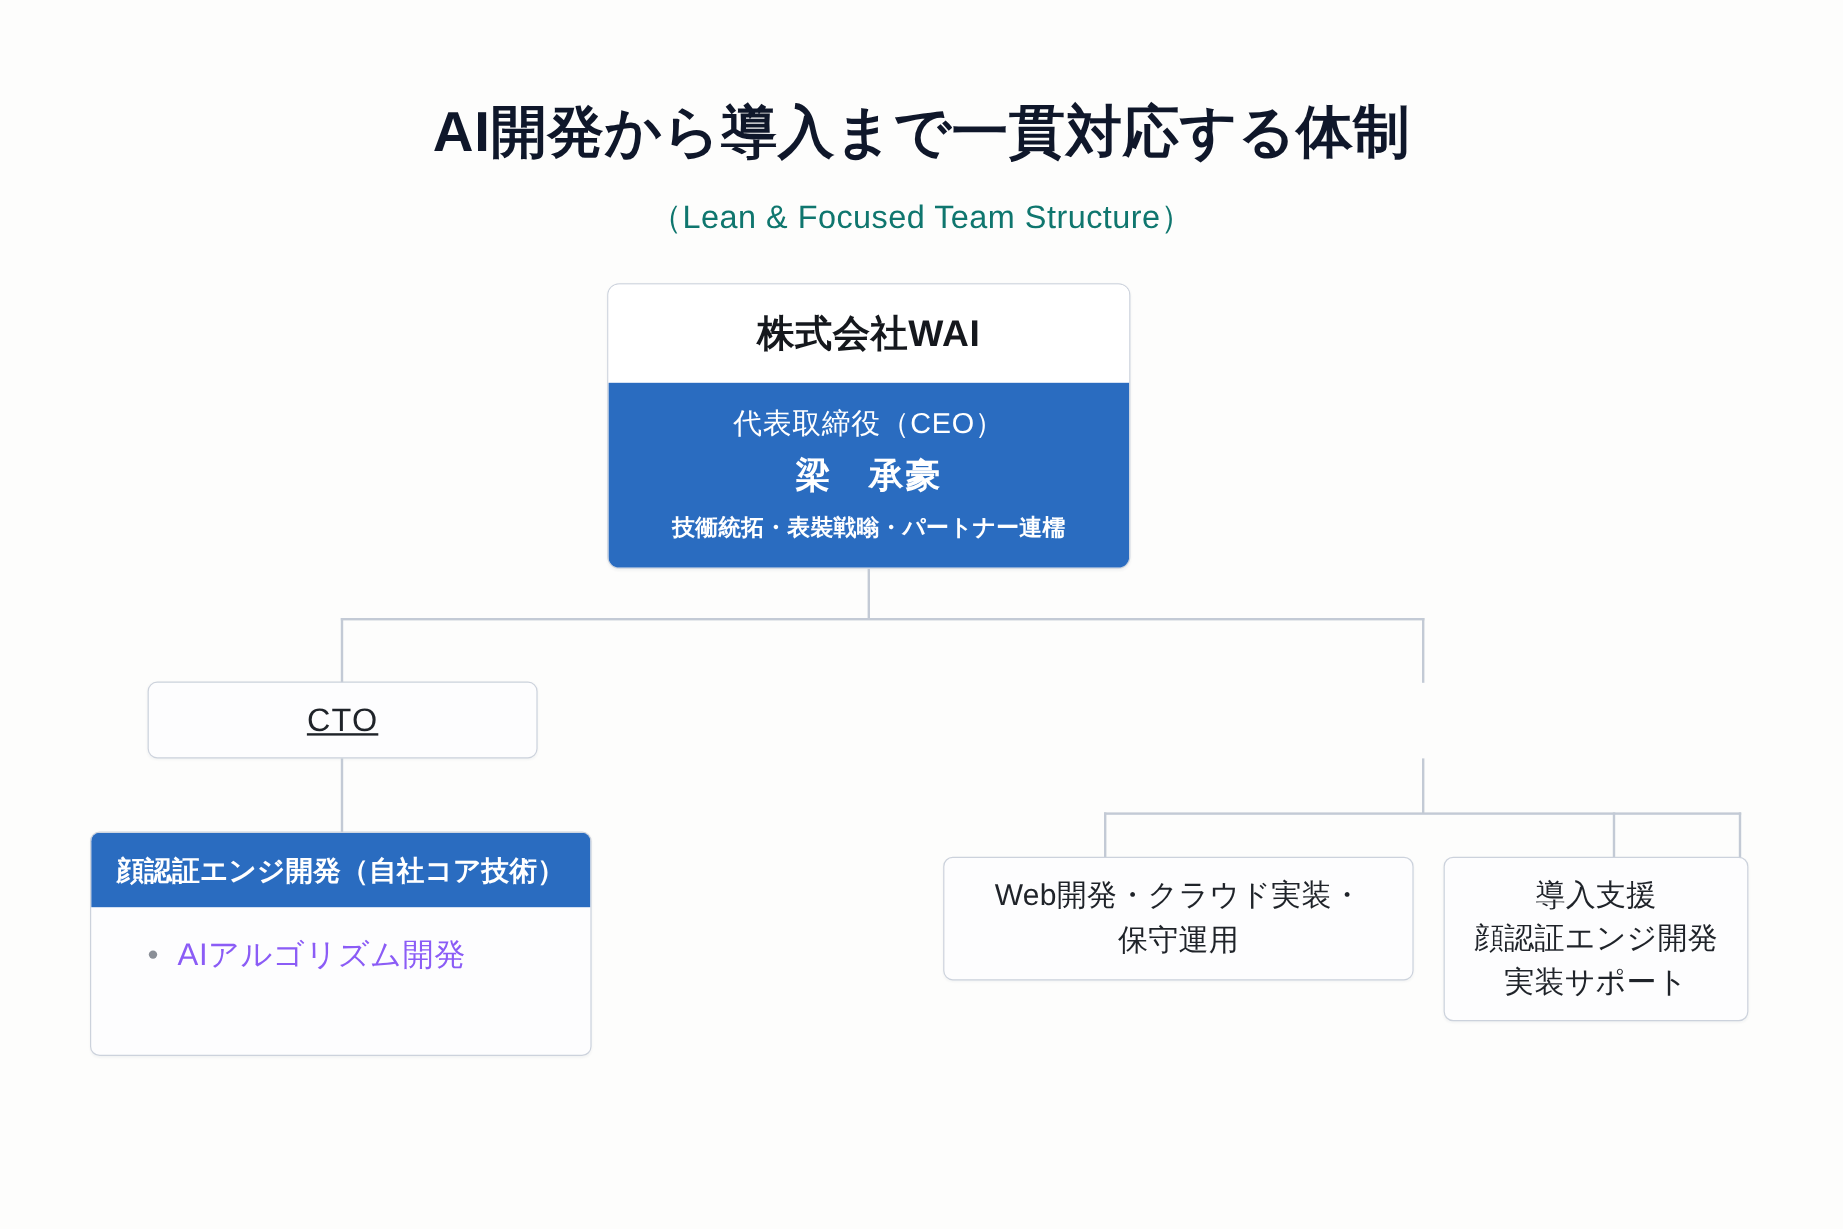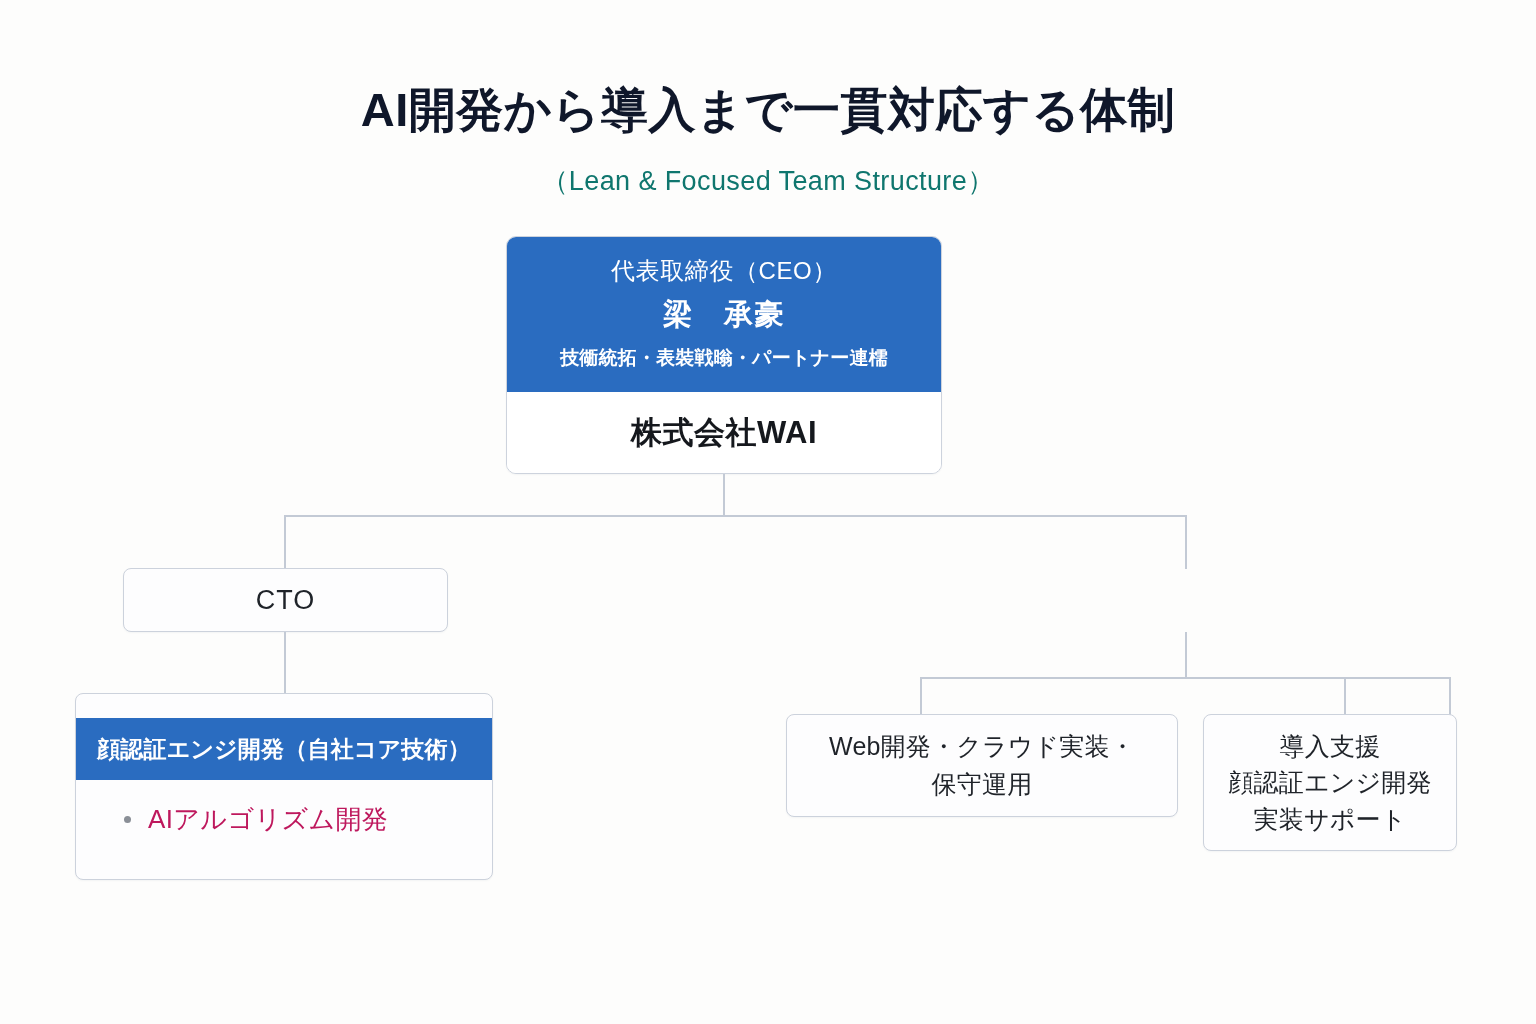--- a/index.html
+++ b/index.html
@@ -121,20 +121,21 @@
     letter-spacing: 0.2px;
     white-space: nowrap;
   }
 
   
   #cto-card {
     left: 123px;
     top: 568px;
     width: 325px;
     height: 64px;
+    text-decoration: underline;
   }
   #cto-card .lbl { font-size: 27px; font-weight: 400; letter-spacing: 1px; }
 
   #partner-card {
     left: 990px;
     top: 568px;
     width: 392px;
     height: 64px;
   }
   #partner-card .lbl { font-size: 26px; font-weight: 500; letter-spacing: 0.5px; }
@@ -154,30 +155,29 @@
     height: 62px;
     background: #2a6cc0;
     color: #ffffff;
     display: flex;
     align-items: center;
     justify-content: center;
     font-size: 23px;
     font-weight: 700;
     letter-spacing: 0.2px;
     white-space: nowrap;
-    margin-top: 24px;
   }
   #engine-body {
     padding: 22px 0 0 48px;
   }
   .bullet-row {
     display: flex;
     align-items: center;
     margin-bottom: 16px;
-    color: #be185d;
+    color: #8b5cf6;
   }
   .bullet-dot {
     width: 7px;
     height: 7px;
     border-radius: 50%;
     background: #8a8f97;
     margin-right: 17px;
     flex: 0 0 auto;
   }
   .bullet-text {
@@ -215,26 +215,26 @@
 </style>
 </head>
 <body>
 
 <div id="stage">
 
   <div class="title">AI開発から導入まで一貫対応する体制</div>
   <div class="subtitle">（Lean &amp; Focused Team Structure）</div>
 
   <div class="card" id="root-card">
+    <div id="root-head">株式会社WAI</div>
     <div id="root-body">
       <div id="root-role">代表取締役（CEO）</div>
       <div id="root-name">梁　承豪</div>
       <div id="root-duties">技衚統拓・表裝戦暡・パートナー連檽</div>
     </div>
-    <div id="root-head">株式会社WAI</div>
   </div>
 
   <div class="conn-v" style="left:723px; top:474px; height:42px;"></div>
   <div class="conn-h" style="left:284px; top:515px; width:903px;"></div>
   <div class="conn-v" style="left:284px; top:515px; height:54px;"></div>
   <div class="conn-v" style="left:1185px; top:515px; height:54px;"></div>
 
   <div class="card card-center" id="cto-card">
     <span class="lbl">CTO</span>
   </div>

